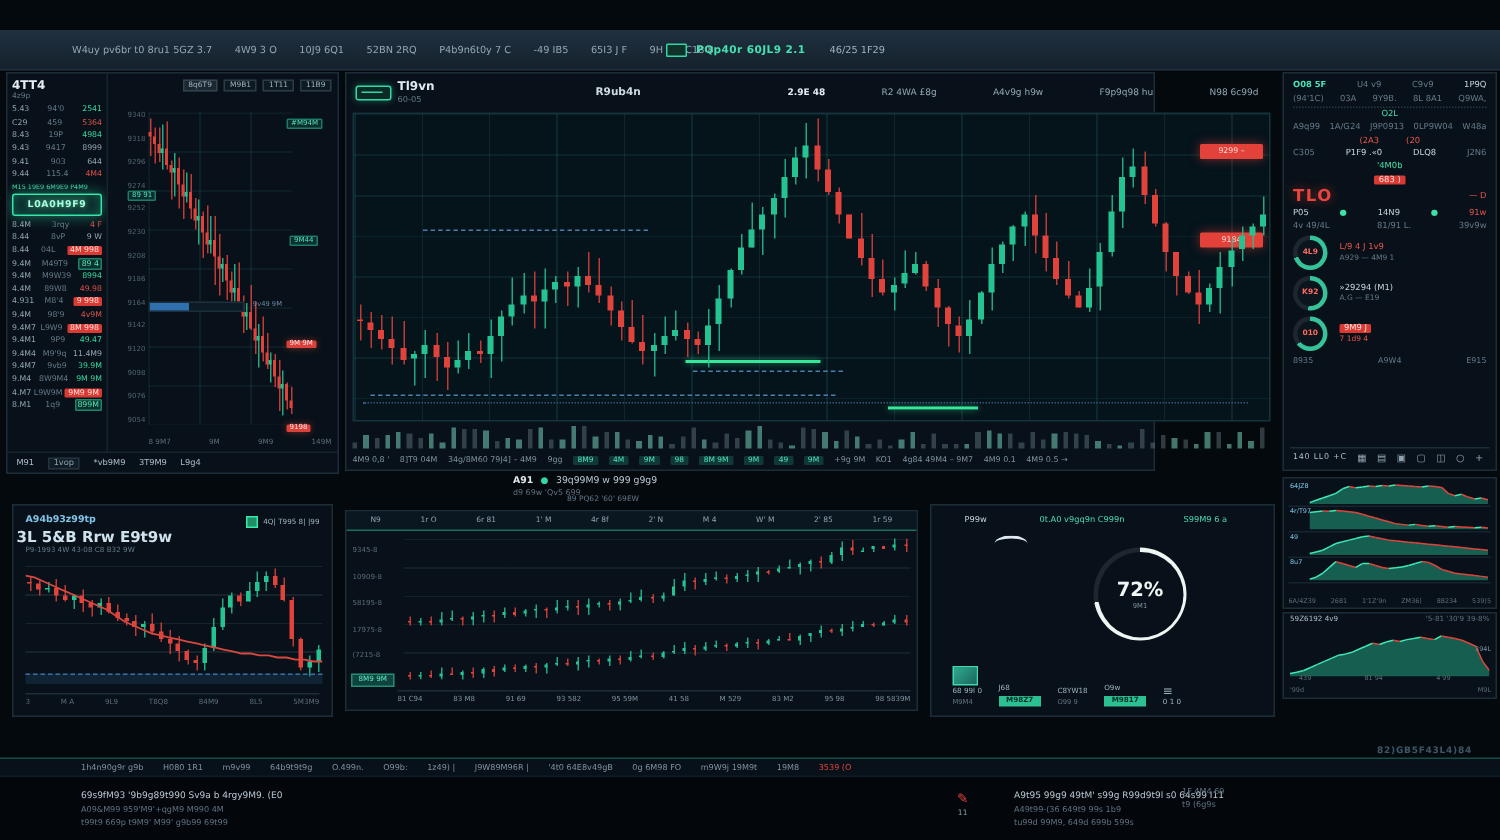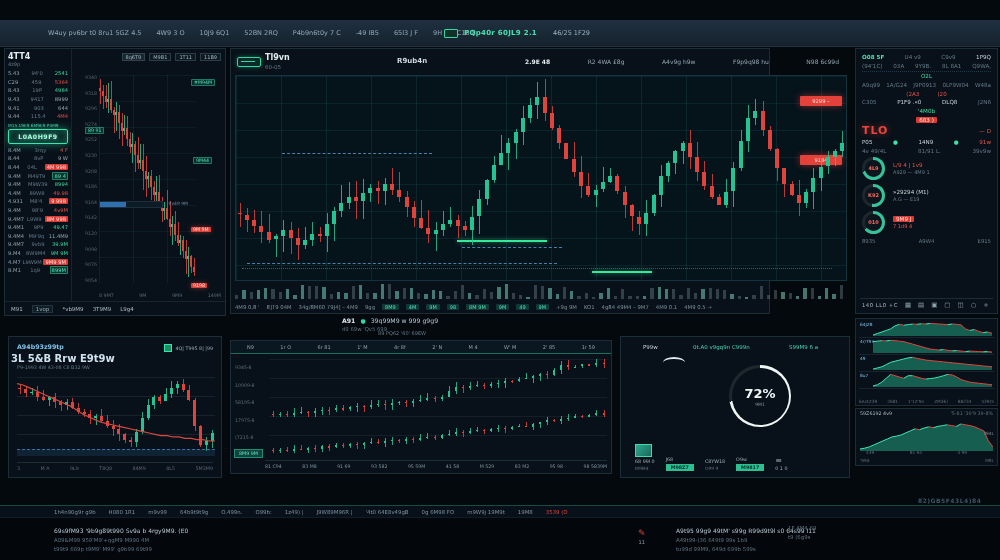--- a/index.html
+++ b/index.html
@@ -184,21 +184,21 @@
   .suffix .tri{position:absolute;left:5px;bottom:5px;width:0;height:0;border-left:5px solid transparent;border-right:5px solid transparent;border-bottom:8px solid #e0352c}
 </style>
 </head>
 <body>
 
 <div class="screen">
 
 
   <div class="header-bar">
     <div class="hdr-items" id="hdrItems">
-        <span class="hdr-item">W4uy pv6br t0 8ru1 5GZ 4.5</span>
+        <span class="hdr-item">W4uy pv6br t0 8ru1 5GZ 3.7</span>
         <span class="hdr-item">4W9 3 O</span>
         <span class="hdr-item">10J9 6Q1</span>
         <span class="hdr-item">52BN 2RQ</span>
         <span class="hdr-item">P4b9n6t0y 7 C</span>
         <span class="hdr-item">-49 IB5</span>
         <span class="hdr-item">65I3 J F</span>
         <span class="hdr-item">9H 0-0 C18 8</span>
       </div>
     <div class="hdr-center">
       <span class="hdr-icon"></span>

